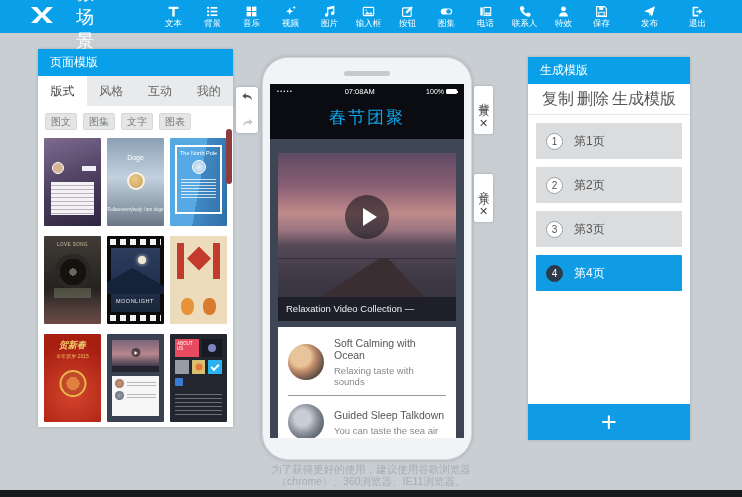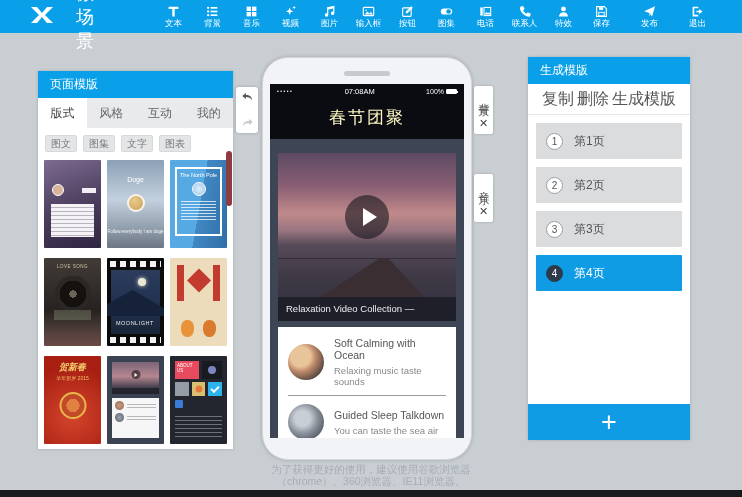--- a/index.html
+++ b/index.html
@@ -28,21 +28,21 @@
   .tb-label { font-size:8.5px; line-height:9px; white-space:nowrap; color:#fff; }
   .tb-right { display:flex; margin-left:auto; margin-right:26px;gap:11px; }
   .tb-right .tb-btn { width:37px; }
   
   .panel { position:absolute; background:#fff; box-shadow:0 0 3px rgba(0,0,0,.18); }
   .panel-header {
     height:27px; background:#0aa0e9; color:#fff; font-size:12px;
     line-height:27px; padding-left:12px;
   }
   
-  .left-panel { left:38px; top:71px; width:195px; height:378px; }
+  .left-panel { left:38px; top:49px; width:195px; height:378px; }
   .tabs-row { display:flex; height:30px; background:#e9eaeb; }
   .tab {
     flex:1; text-align:center; line-height:30px; font-size:12px; color:#666;
     cursor:pointer;
   }
   .tab.active { background:#fff; color:#444; }
   .chips-row { display:flex; gap:6px; padding:7px 7px 4px; }
   .chip {
     font-size:10px; color:#777; background:#e4e5e7; border:1px solid #d7d8da;
     padding:2px 5px; border-radius:2px; cursor:pointer; line-height:11px;
@@ -139,21 +139,21 @@
   }
   .speaker { position:absolute; left:50%; top:13px; transform:translateX(-50%); width:46px; height:5px; border-radius:3px; background:#c6c9ce; }
   .screen { position:absolute; left:7px; top:26px; width:194px; height:354px; background:#3e4656; overflow:hidden; }
   .scr-header { background:#0a0c11; }
   .status-row { display:flex; align-items:center; height:15px; padding:0 7px; color:#fff; }
   .sig { font-size:5px; letter-spacing:1.5px; line-height:5px; }
   .time { flex:1; text-align:center; font-size:7.5px; }
   .batt-wrap { display:flex; align-items:center; gap:2px; font-size:7px; }
   .batt { width:11px; height:5px; border:1px solid #fff; border-radius:1px; position:relative; background:#fff; }
   .batt::after { content:""; position:absolute; right:-2px; top:1px; width:1px; height:2px; background:#fff; }
-  .page-title { text-align:center; color:#fef9c3; font-size:17px; letter-spacing:2px; padding:7px 0 10px; }
+  .page-title { text-align:center; color:#0ea5e9; font-size:17px; letter-spacing:2px; padding:7px 0 10px; }
   .video-block { position:relative; margin:14px 8px 0; height:168px; cursor:pointer; }
   .video-img { position:absolute; inset:0; background:linear-gradient(180deg,#5d4a63 0%,#8a5f74 20%,#c08a8a 36%,#9a7580 46%,#564a58 55%,#403a47 72%,#332f3c 100%); }
   .horizon { position:absolute; left:0; right:0; bottom:62px; height:1px; background:rgba(0,0,0,.3); }
   .dock { position:absolute; left:24%; right:18%; bottom:24px; height:38px; background:#3a2e33; clip-path:polygon(56% 0,66% 0,100% 100%,0 100%); }
   .play-btn { position:absolute; left:50%; top:42px; transform:translateX(-50%); width:44px; height:44px; border-radius:50%; background:rgba(10,12,18,.55); display:flex; align-items:center; justify-content:center; }
   .play-btn span { display:block; width:0; height:0; border-left:14px solid #fff; border-top:9px solid transparent; border-bottom:9px solid transparent; margin-left:5px; }
   .video-caption { position:absolute; left:0; right:0; bottom:0; height:24px; background:rgba(26,28,38,.85); color:#eceef2; font-size:9.5px; line-height:24px; padding-left:8px; }
   .play-card { margin:6px 8px 0; background:#fff; padding:6px 0 6px; }
   .pc-row { display:flex; align-items:center; gap:10px; padding:4px 10px; cursor:pointer; }
   .pc-thumb { width:36px; height:36px; border-radius:50%; flex:none; }
@@ -476,21 +476,21 @@
       <div class="play-btn">
           <span></span>
         </div>
       <div class="video-caption">Relaxation Video Collection —</div>
     </div>
     <div class="play-card">
       <div class="pc-row">
         <span class="pc-thumb ocean"></span>
         <span>
           <div class="pc-title">Soft Calming with Ocean</div>
-          <div class="pc-sub">Relaxing music taste sounds</div>
+          <div class="pc-sub">Relaxing taste with sounds</div>
         </span>
       </div>
       <div class="pc-divider"></div>
       <div class="pc-row">
         <span class="pc-thumb rocks"></span>
         <span>
           <div class="pc-title">Guided Sleep Talkdown</div>
           <div class="pc-sub">You can taste the sea air</div>
         </span>
       </div>

